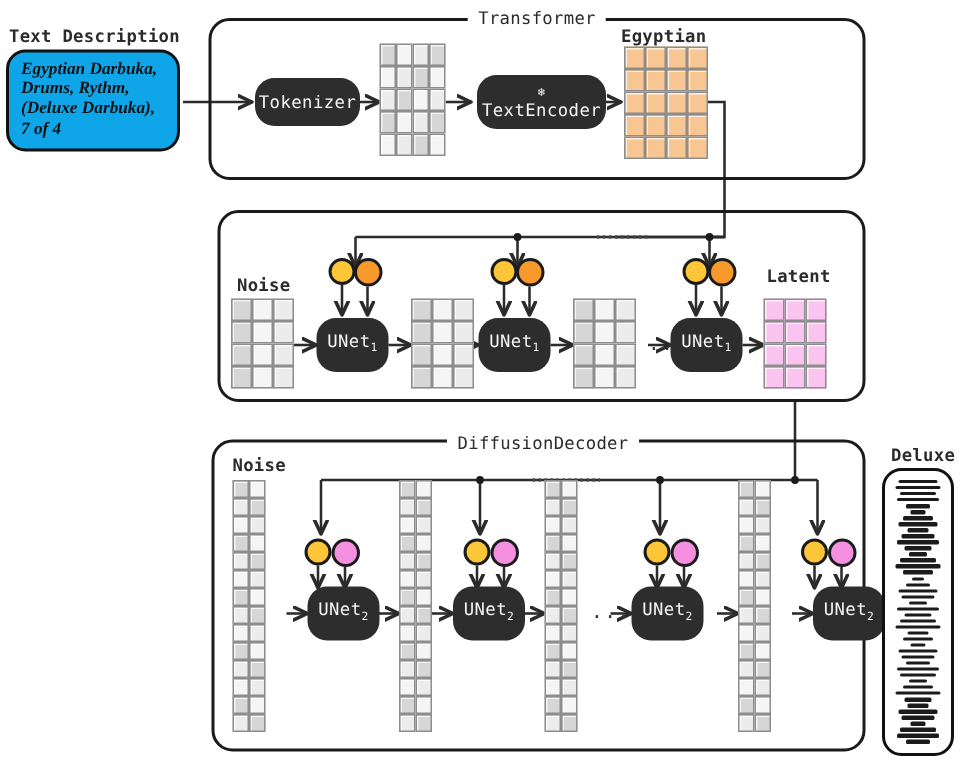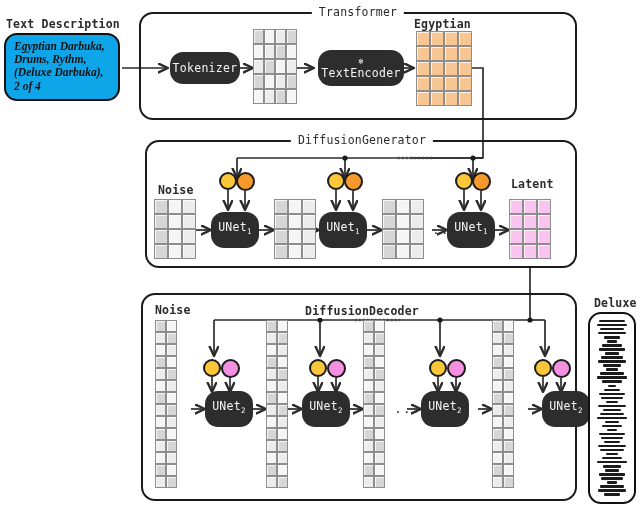--- a/index.html
+++ b/index.html
@@ -184,21 +184,21 @@
       <path d="M398,158 L432,158"></path>
       <path d="M355,320 L400,320"></path>
     </g>
   </svg>
 
   <div class="caption" style="left:6px; top:17px;">Text Description</div>
   <div class="textbox" style="left:4px; top:33px; width:116px; height:68px;">
     <div>Egyptian Darbuka,</div>
     <div>Drums, Rythm,</div>
     <div>(Deluxe Darbuka),</div>
-    <div>2 of 4</div>
+    <div>7 of 4</div>
   </div>
 
   <div class="group" style="left:139px; top:12px; width:438px; height:108px;"></div>
   <div class="group-title" style="left:358px; top:12px;">Transformer</div>
 
   <div class="module" style="left:170px; top:52px; width:70px; height:32px;">
     <span class="lbl">Tokenizer</span>
   </div>
 
   <div class="grid" id="tokens-grid" style="left: 253px; top: 29px; grid-template-columns: repeat(4, 11px); grid-template-rows: repeat(5, 15px);">
@@ -247,21 +247,20 @@
       <div class="cell orange"></div>
       <div class="cell orange"></div>
       <div class="cell orange"></div>
       <div class="cell orange"></div>
       <div class="cell orange"></div>
       <div class="cell orange"></div>
       <div class="cell orange"></div>
     </div>
 
   <div class="group" style="left:145px; top:140px; width:432px; height:128px;"></div>
-  <div class="group-title" style="left:362px; top:140px;">DiffusionGenerator</div>
 
   <div class="caption" style="left:158px; top:183px;">Noise</div>
   <div class="grid" id="gen-noise" style="left: 154px; top: 199px; grid-template-columns: repeat(3, 14px); grid-template-rows: repeat(4, 15px);">
       <div class="cell"></div>
       <div class="cell lighter"></div>
       <div class="cell light"></div>
       <div class="cell"></div>
       <div class="cell lighter"></div>
       <div class="cell light"></div>
       <div class="cell"></div>
@@ -339,21 +338,21 @@
       <div class="cell pink"></div>
       <div class="cell pink"></div>
       <div class="cell pink"></div>
       <div class="cell pink"></div>
       <div class="cell pink"></div>
       <div class="cell pink"></div>
       <div class="cell pink"></div>
     </div>
 
   <div class="group" style="left:141px; top:293px; width:436px; height:208px;"></div>
-  <div class="group-title" style="left:362px; top:311px;font-weight:bold;">DiffusionDecoder</div>
+  <div class="group-title" style="left:362px; top:295px;">DiffusionDecoder</div>
 
   <div class="caption" style="left:155px; top:303px;">Noise</div>
   <div class="grid" id="dec-noise" style="left: 155px; top: 320px; grid-template-columns: repeat(2, 11px); grid-template-rows: repeat(14, 12px);">
       <div class="cell"></div>
       <div class="cell lighter"></div>
       <div class="cell light"></div>
       <div class="cell"></div>
       <div class="cell lighter"></div>
       <div class="cell light"></div>
       <div class="cell"></div>

